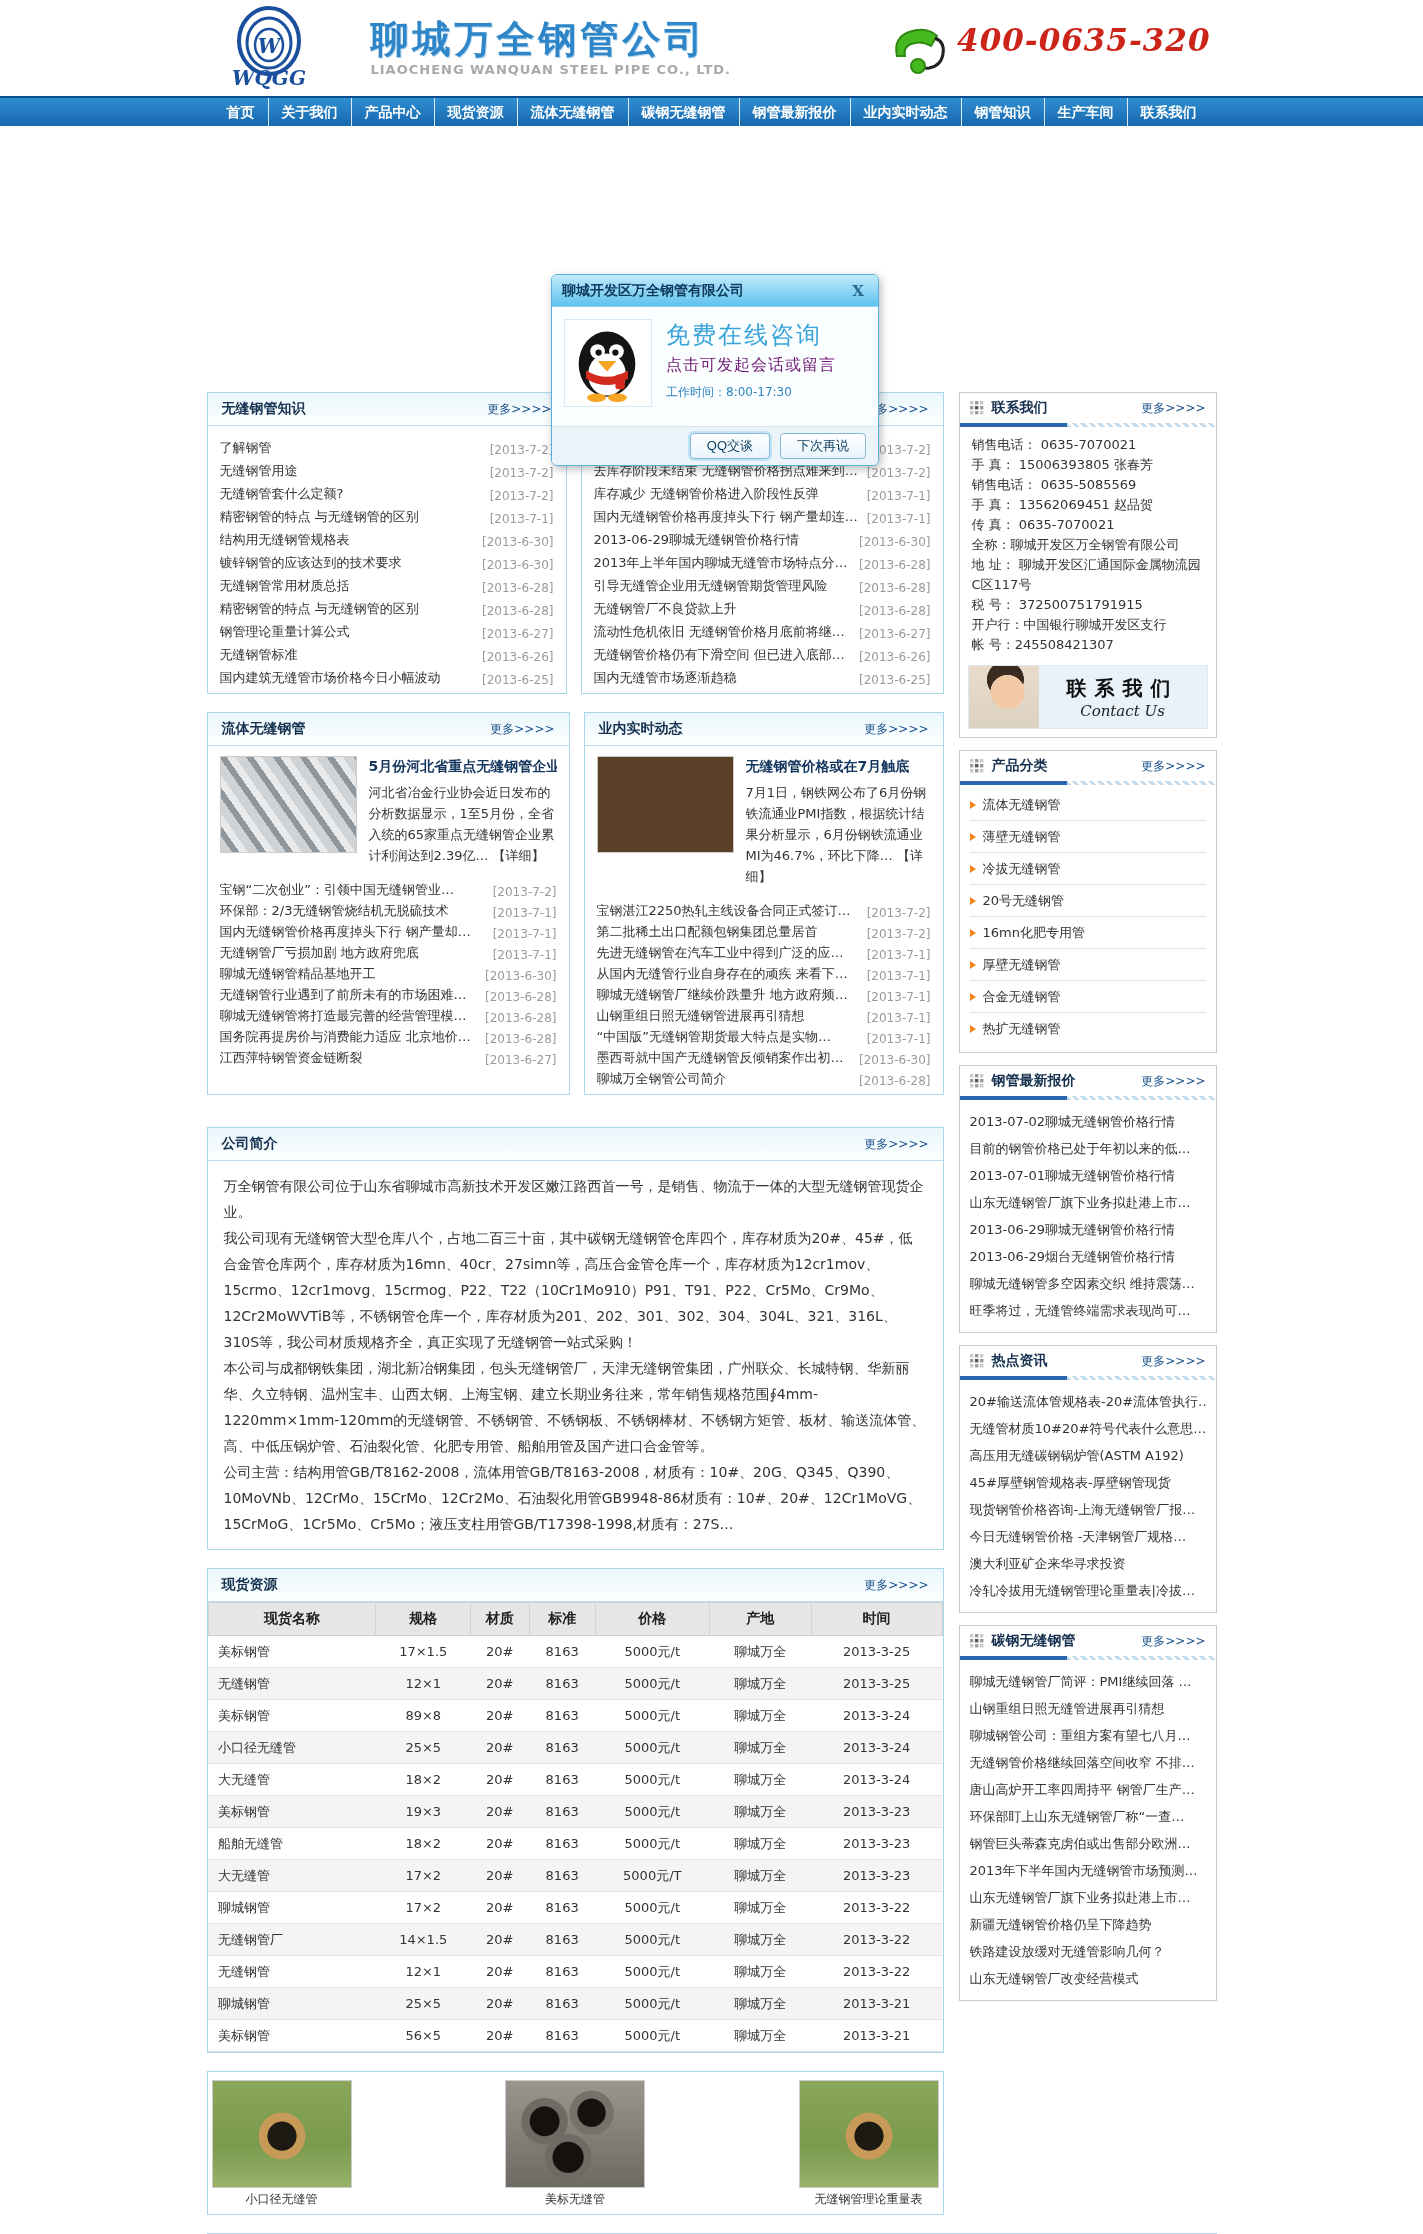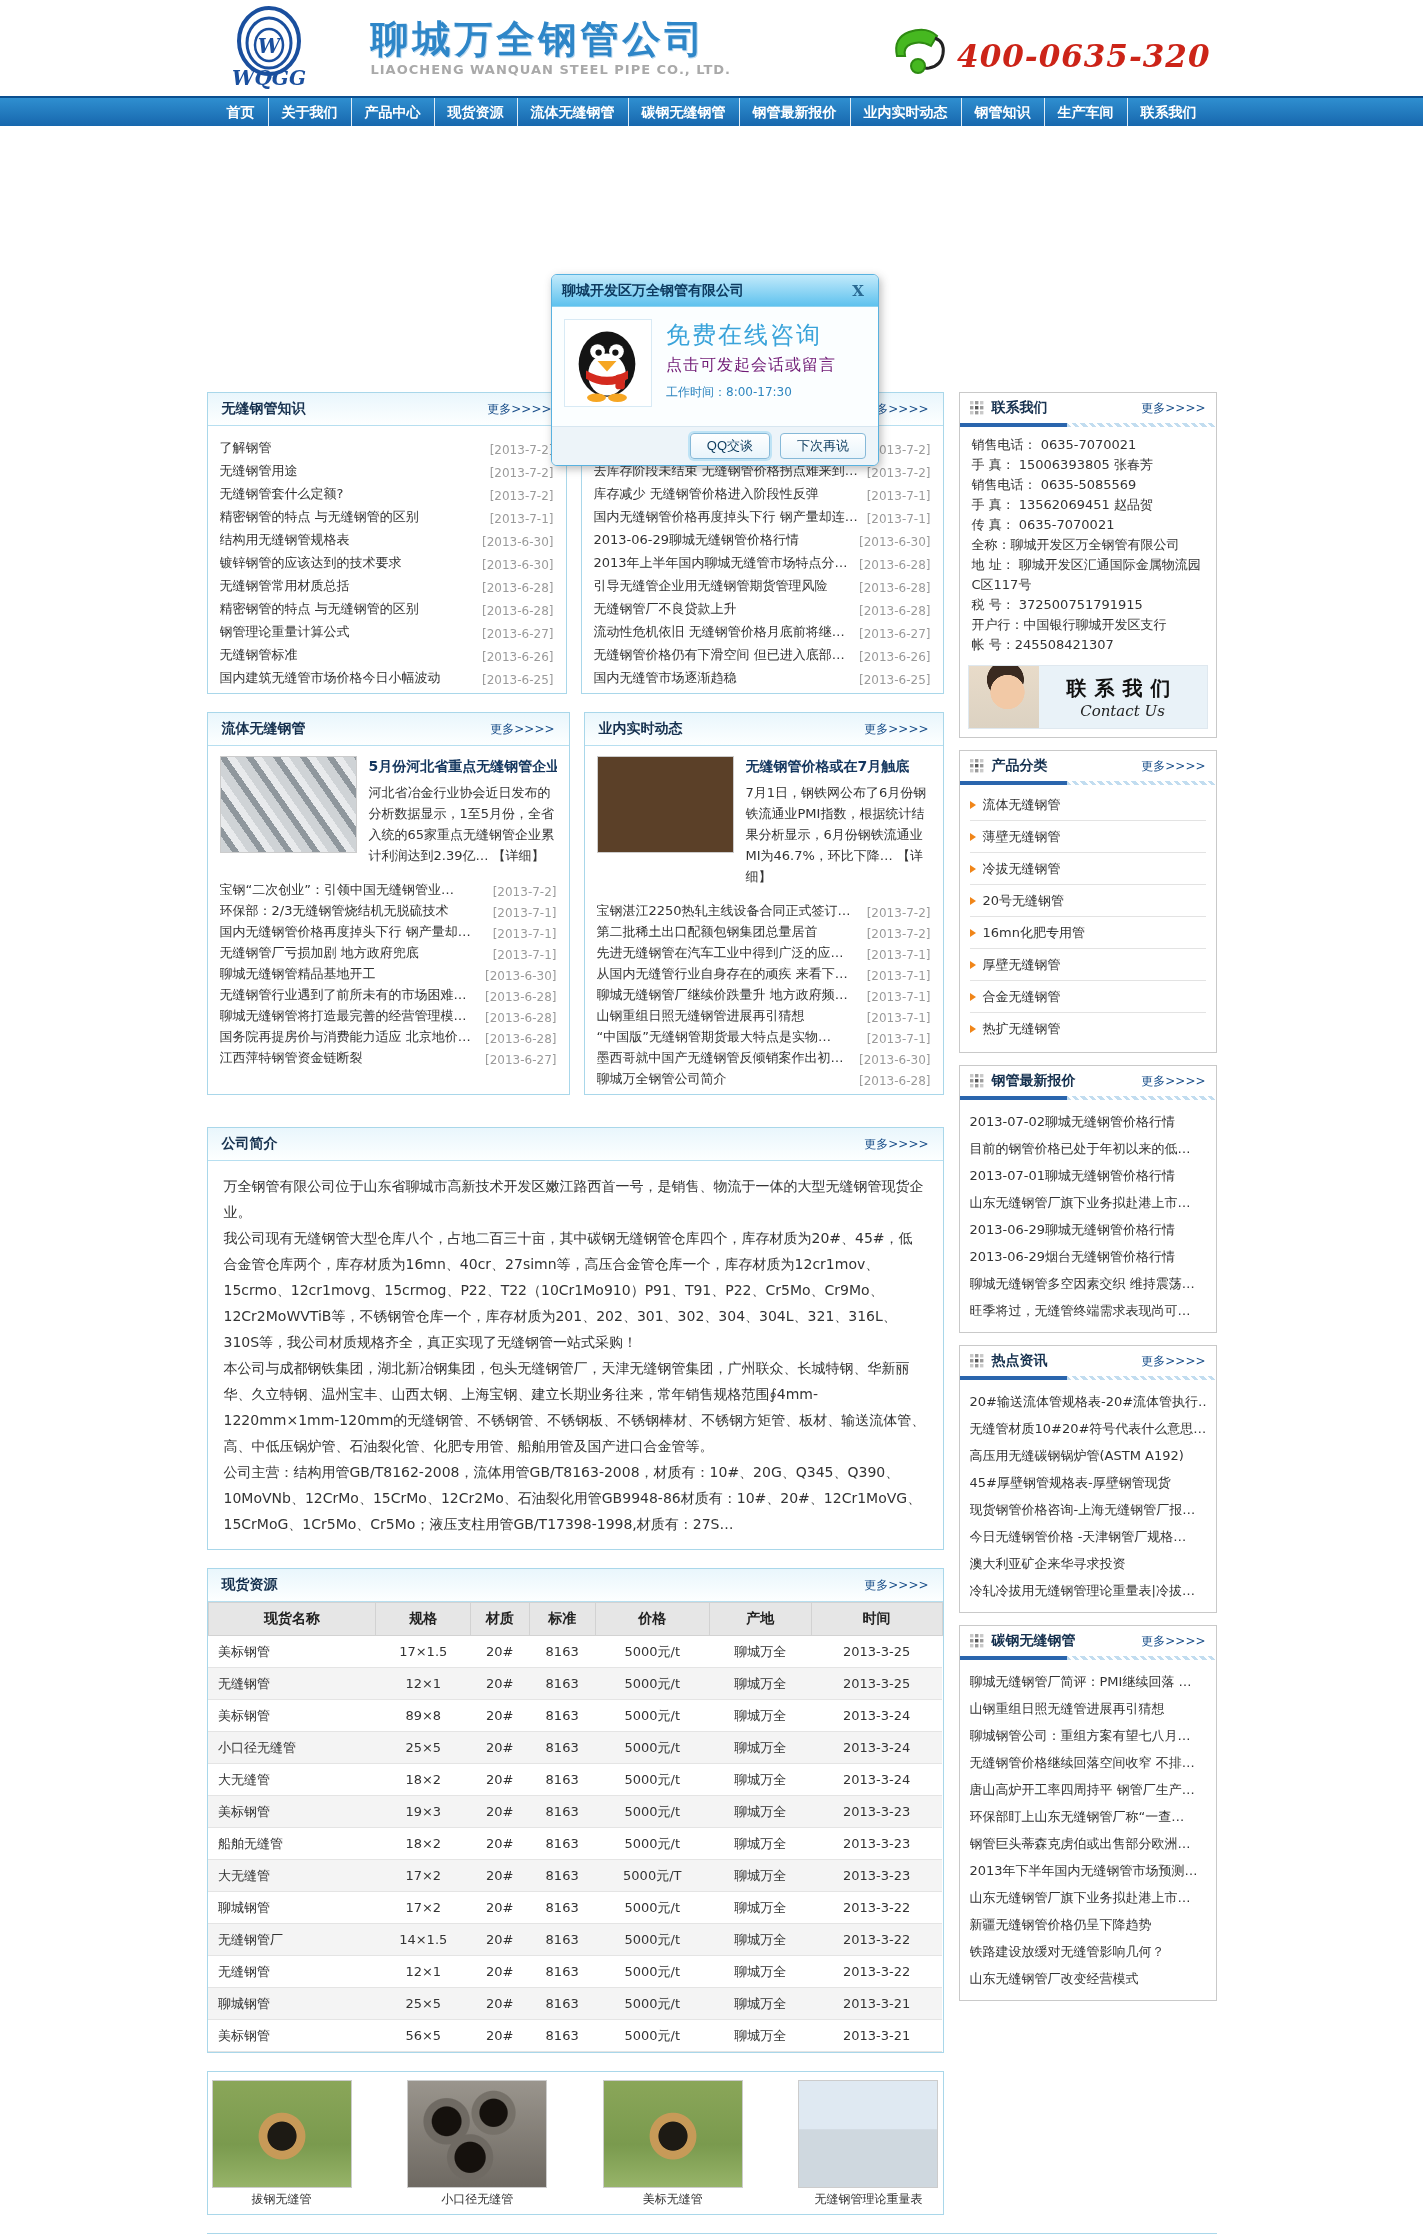--- a/index.html
+++ b/index.html
@@ -9,21 +9,21 @@
   .wrap{width:1010px;margin:0 auto;position:relative}
 
   
   .header{height:96px}
   .header .wrap{display:flex;align-items:center;height:96px}
   .logo{width:150px;height:86px;display:flex;align-items:center}
   .brand{margin-left:14px}
   .brand-cn{font-size:38px;font-weight:bold;color:#2e86c8;letter-spacing:4px;
             text-shadow:1px 1px 0 #bcd9ee;line-height:1.1}
   .brand-en{font-size:13px;font-weight:bold;color:#a9a9a9;letter-spacing:1px;margin-top:2px}
-  .hotline{margin-left:auto;display:flex;align-items:flex-end;gap:4px;padding-right:6px}
+  .hotline{margin-left:auto;display:flex;align-items:flex-start;gap:4px;padding-right:6px}
   .hotline-num{font-family:"DejaVu Serif","Liberation Serif",serif;font-style:italic;
                font-weight:bold;font-size:31px;color:#cc2418;letter-spacing:1px}
 
   
   .nav{height:28px;background:linear-gradient(#2f8fd0,#1767ad);border-top:2px solid #0c4f8f}
   .nav .wrap{display:flex;align-items:center;height:28px;justify-content:center}
   .nav-item{color:#fff;font-size:14px;font-weight:bold;padding:0 13px;line-height:28px}
   .nav-item:not(:last-child){border-right:1px solid rgba(255,255,255,.85)}
 
   .banner-space{height:266px;background:#fff}
@@ -649,24 +649,20 @@
                 <td>5000元/t</td>
                 <td>聊城万全</td>
                 <td>2013-3-21</td>
               </tr>
             </tbody>
         </table>
       </div>
 
       <div class="gallery">
 
-          <figure>
-            <div class="ph"></div>
-            <figcaption>拔钢无缝管</figcaption>
-          </figure>
 
           <figure>
             <div class="ph"></div>
             <figcaption>小口径无缝管</figcaption>
           </figure>
 
           <figure>
             <div class="ph"></div>
             <figcaption>美标无缝管</figcaption>
           </figure>

